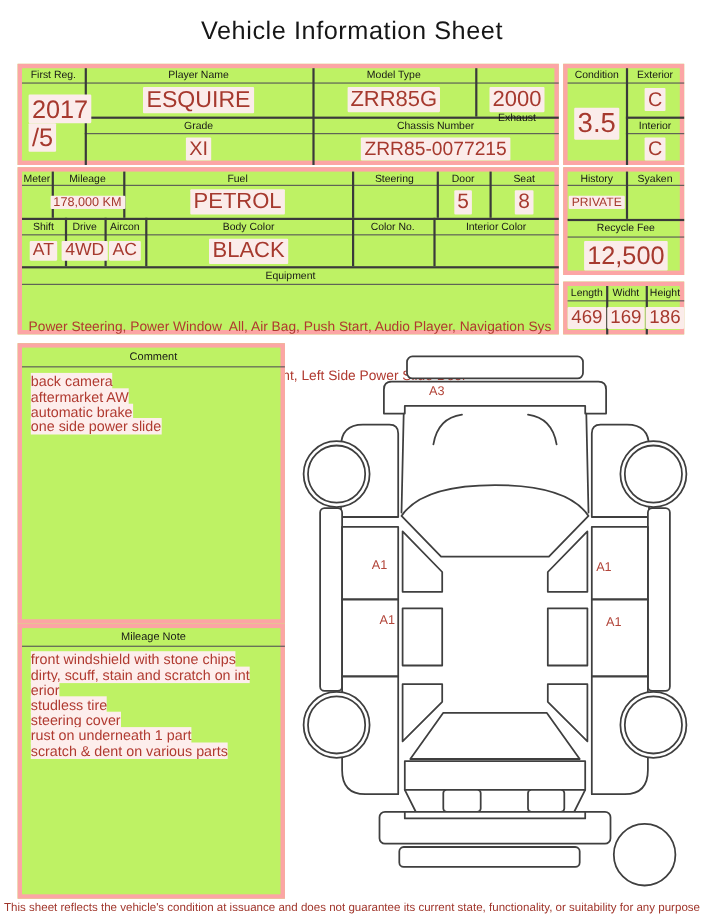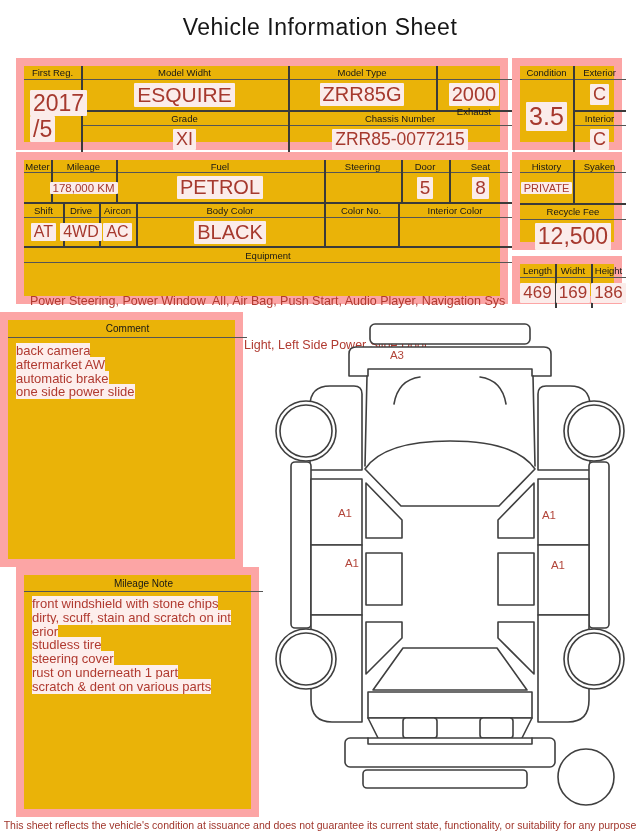--- a/index.html
+++ b/index.html
@@ -1,20 +1,20 @@
 <!DOCTYPE html>
 <html><head>
 <meta charset="utf-8">
 <style>
   html,body{margin:0;padding:0;background:#fff;}
   .sheet{position:relative;width:640px;height:835px;background:#ffffff;
          font-family:"Liberation Sans",sans-serif;overflow:hidden;}
   .title{position:absolute;left:0;top:14px;width:100%;text-align:center;
          font-size:23px;letter-spacing:.5px;color:#161616;font-weight:500;}
-  .box{position:absolute;box-sizing:border-box;border:8px solid #fca5a5;background:#eab308;}
+  .box{position:absolute;box-sizing:border-box;border:4px solid #fca5a5;background:#bef264;}
   .hd{position:absolute;font-size:9.5px;color:#161616;display:flex;align-items:center;
       justify-content:center;white-space:nowrap;}
   .v{position:absolute;color:#a6392e;display:flex;align-items:center;justify-content:center;
      white-space:nowrap;}
   .v>span{background:#fbecea;padding:0 3px;border-radius:1px;}
   .vl{position:absolute;width:1.5px;background:#3a3a3a;}
   .hl{position:absolute;height:1px;background:#555;}
   .hl2{position:absolute;height:1.5px;background:#3a3a3a;}
   .txt{position:absolute;color:#b03a30;font-size:13px;line-height:13.8px;}
   .txt div{white-space:nowrap;}
@@ -35,21 +35,21 @@
 
   <div class="box" style="left:16px;top:58px;width:492px;height:92px;">
     <div class="hl" style="left:0;top:13px;width:488px;"></div>
     <div class="hl2" style="left:57px;top:44px;width:431px;"></div>
     <div class="hl" style="left:57px;top:59px;width:431px;"></div>
     <div class="vl" style="left:57px;top:0;height:88px;"></div>
     <div class="vl" style="left:264px;top:0;height:88px;"></div>
     <div class="vl" style="left:412px;top:0;height:44px;"></div>
 
     <div class="hd" style="left:0;top:0;width:57px;height:13px;">First Reg.</div>
-    <div class="hd" style="left:57px;top:0;width:207px;height:13px;">Model Widht</div>
+    <div class="hd" style="left:57px;top:0;width:207px;height:13px;">Player Name</div>
     <div class="hd" style="left:264px;top:0;width:148px;height:13px;">Model Type</div>
     <div class="hd" style="left:412px;top:0;width:76px;height:13px;margin-top:39px;">Exhaust</div>
     <div class="hd" style="left:57px;top:45px;width:207px;height:14px;">Grade</div>
     <div class="hd" style="left:264px;top:45px;width:224px;height:14px;">Chassis Number</div>
 
     <div class="v" style="left:2px;top:14px;width:55px;height:72px;font-size:23px;line-height:26px;flex-direction:column;align-items:flex-start;justify-content:center;padding-left:4px;">
       <span>2017</span>
       <span>/5</span>
     </div>
     <div class="v" style="left:57px;top:14px;width:207px;height:29px;font-size:21px;">
@@ -185,21 +185,21 @@
         <span>469</span>
       </div>
     <div class="v" style="left:35px;top:14px;width:36px;height:29px;font-size:17px;">
         <span>169</span>
       </div>
     <div class="v" style="left:71px;top:14px;width:35px;height:29px;font-size:17px;">
         <span>186</span>
       </div>
   </div>
 
-  <div class="box" style="left:0;top:312px;width:243px;height:255px;">
+  <div class="box" style="left:16px;top:312px;width:243px;height:255px;">
     <div class="hd" style="left:0;top:0;width:239px;height:17px;font-size:10px;">Comment</div>
     <div class="hl" style="left:0;top:17px;width:239px;"></div>
     <div class="txt" style="left:8px;top:24px;width:228px;">
       <div><span>back camera</span></div>
       <div><span>aftermarket AW</span></div>
       <div><span>automatic brake</span></div>
       <div><span>one side power slide</span></div>
     </div>
   </div>
 

